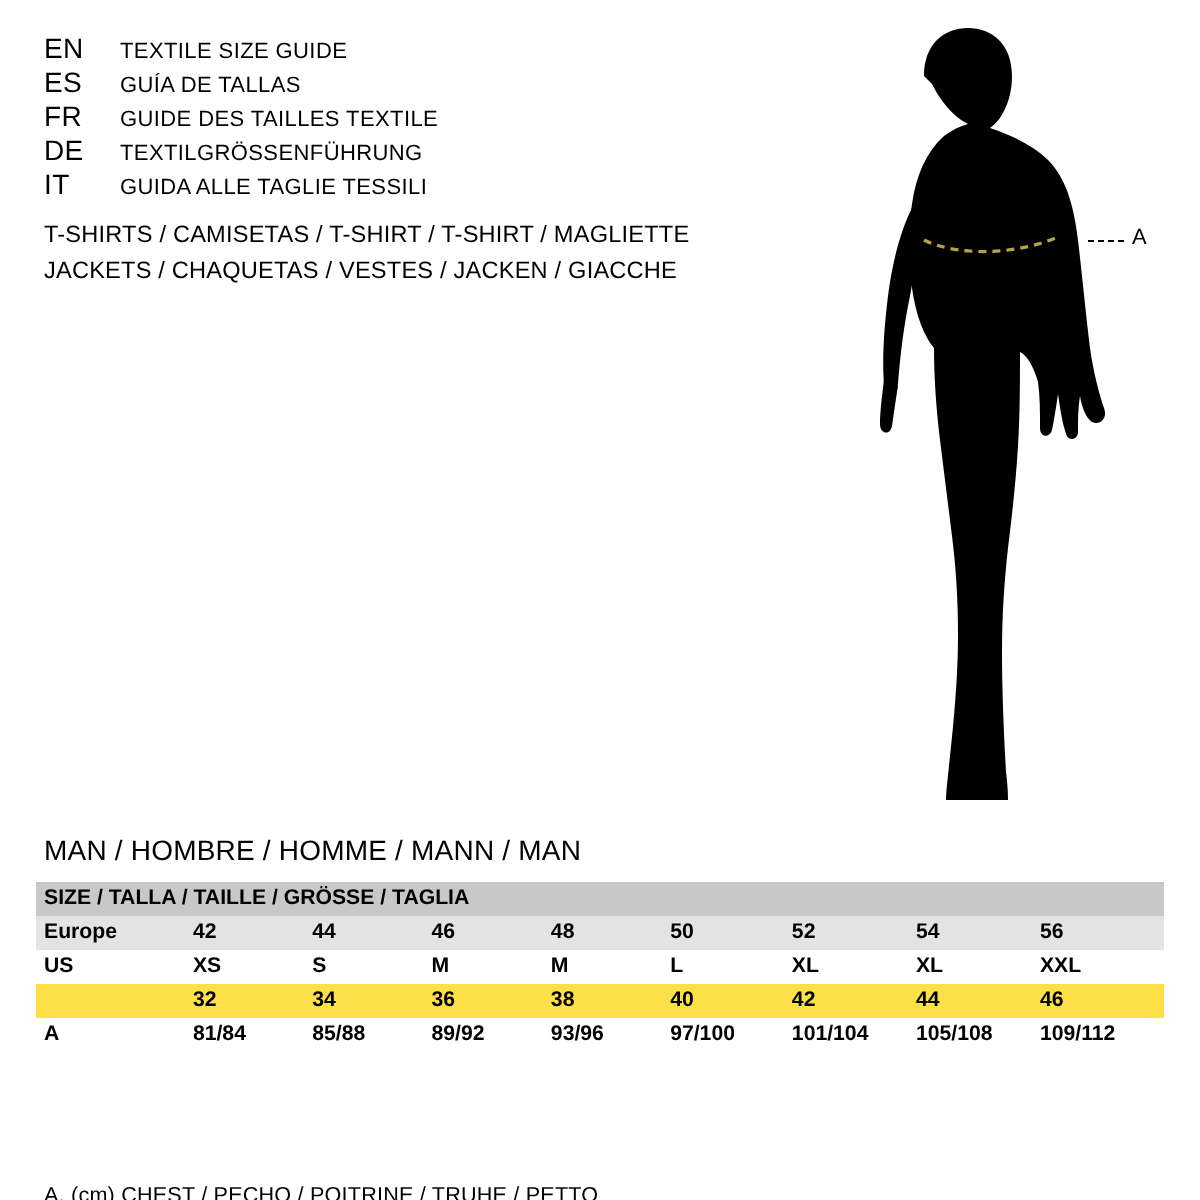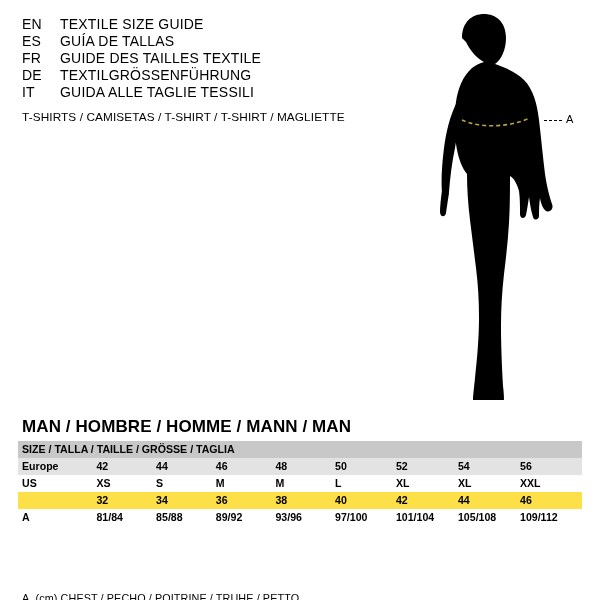--- a/index.html
+++ b/index.html
@@ -34,21 +34,21 @@
     height: 17px;
     font-size: 11.5px;
     letter-spacing: 0.2px;
   }
   .lang-code {
     width: 38px;
     flex: 0 0 38px;
     font-size: 14px;
   }
   .lang-text {
-    font-size: 14px;
+    font-size: 11px;
     white-space: nowrap;
   }
 
   
   .cats {
     position: absolute;
     left: 22px;
     top: 110px;
     width: 360px;
   }
@@ -83,22 +83,22 @@
     width: 18px;
     height: 1px;
     border-top: 1px dashed #000;
   }
 
   
   .table-title {
     position: absolute;
     left: 22px;
     top: 417px;
-    font-size: 17px;
-    font-weight: bold;
+    font-size: 14px;
+    font-weight: normal;
     letter-spacing: 0.1px;
   }
   table.size-table {
     position: absolute;
     left: 18px;
     top: 441px;
     width: 564px;
     border-collapse: collapse;
     font-size: 10.6px;
   }
@@ -156,20 +156,21 @@
       <span class="lang-text">TEXTILGRÖSSENFÜHRUNG</span>
     </div>
     <div class="lang-row">
       <span class="lang-code">IT</span>
       <span class="lang-text">GUIDA ALLE TAGLIE TESSILI</span>
     </div>
   </div>
 
   <div class="cats">
     <div class="cat-row">T-SHIRTS / CAMISETAS / T-SHIRT / T-SHIRT / MAGLIETTE</div>
+    <div class="cat-row">JACKETS / CHAQUETAS / VESTES / JACKEN / GIACCHE</div>
   </div>
 
   <div class="figure-wrap">
     <svg class="figure-svg" width="200" height="400" viewBox="0 0 200 400">
       <path fill="#000000" d="
         M 62,30
         C 62,14 72,6 84,6
         C 96,6 106,14 106,30
         C 106,42 101,52 95,56
         C 104,59 116,64 124,72

